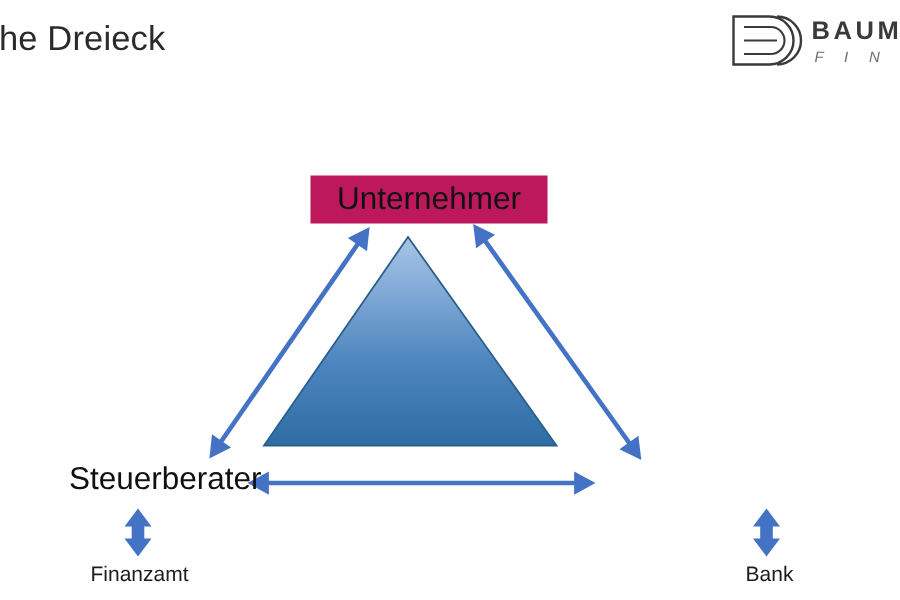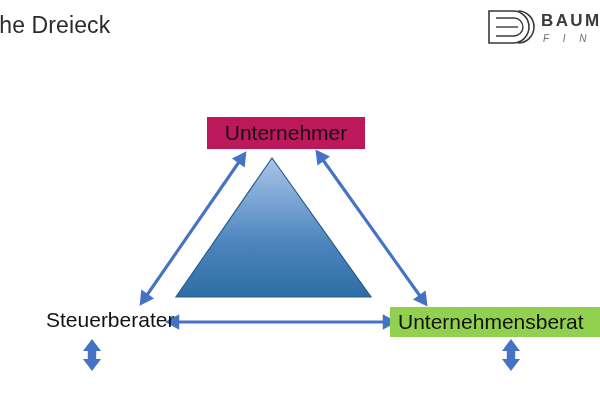--- a/index.html
+++ b/index.html
@@ -175,17 +175,18 @@
     <g>
       <path d="M511,339 L520,351 L515.2,351 L515.2,359 L520,359 L511,371
                L502,359 L506.8,359 L506.8,351 L502,351 Z" fill="#4472C4"></path>
     </g>
   </svg>
 
   <div class="node-box" id="node-unternehmer">Unternehmer</div>
 
   <div id="node-steuerberater">Steuerberater</div>
 
-  <div class="node-box" id="node-unternehmensberater">Unternehmensberat</div>
 
+  <div class="leaf-label" id="label-finanzamt">Finanzamt</div>
 
+  <div class="leaf-label" id="label-bank">Bank</div>
 
 </div>
 
 </body></html>

